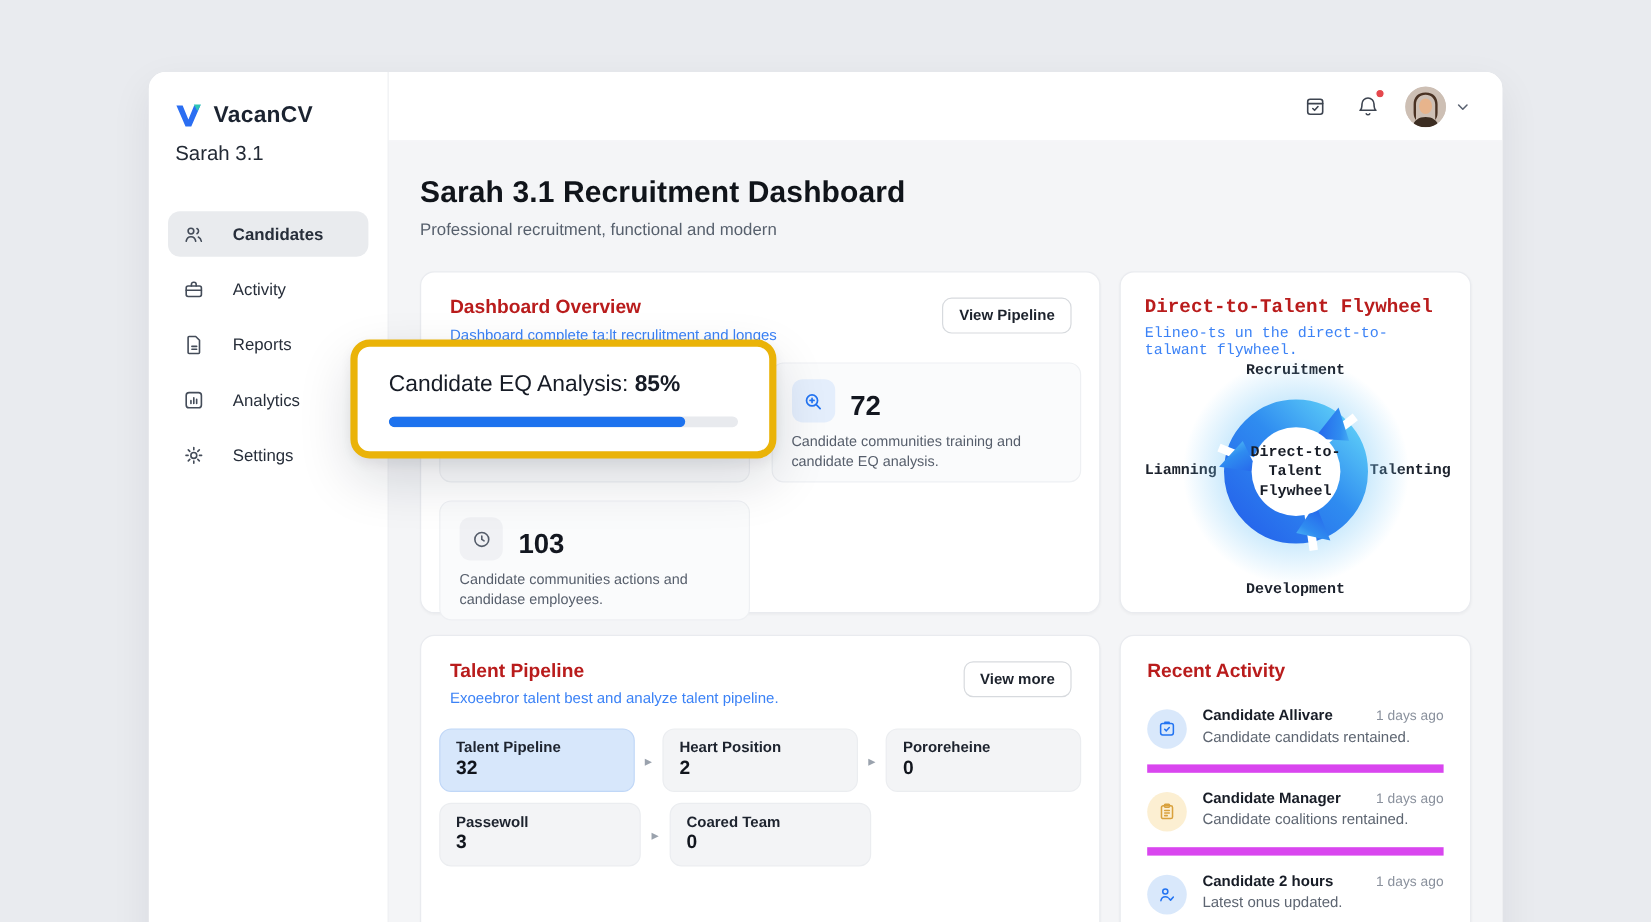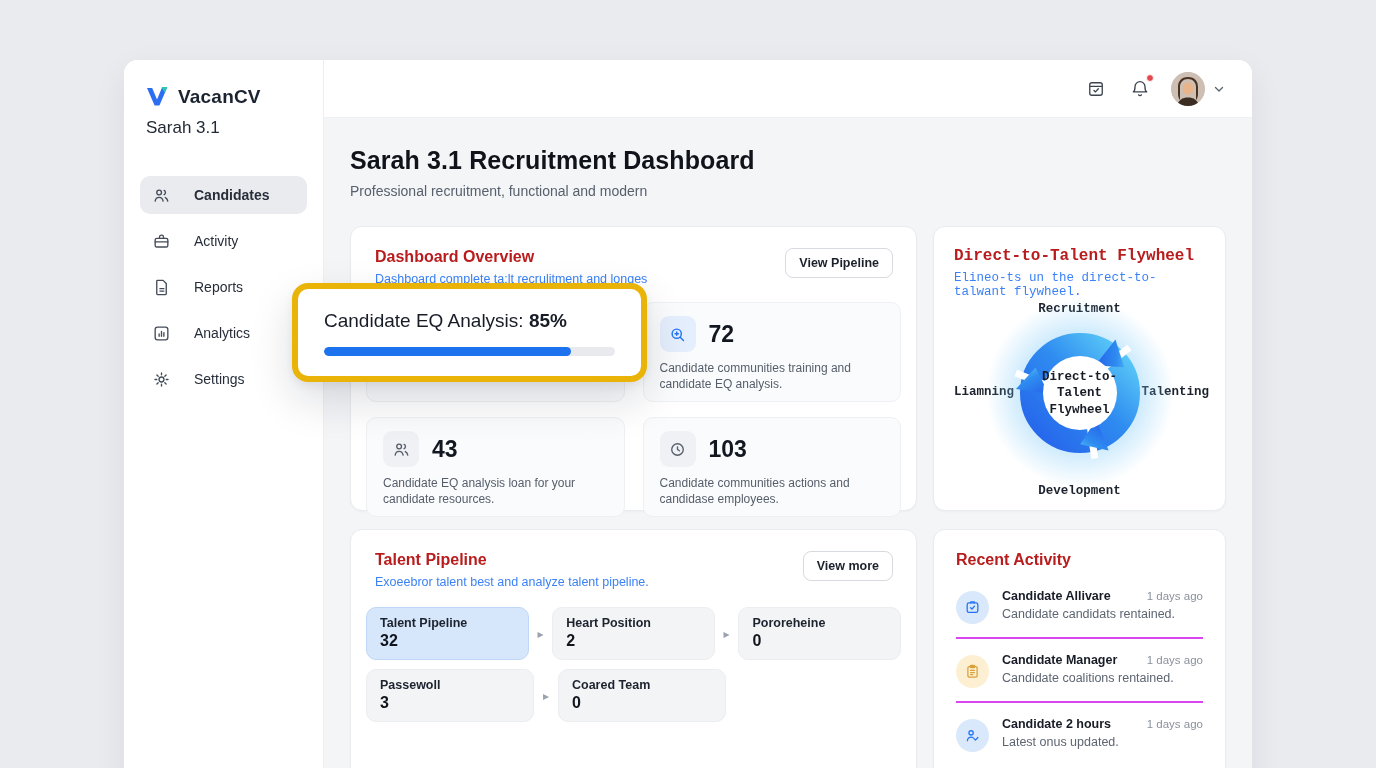--- a/index.html
+++ b/index.html
@@ -46,21 +46,21 @@
   .card-title { font-size:16px; font-weight:700; color:#b91c1c; }
   .card-sub { margin-top:6px; font-size:12.5px; color:#3b82f6; }
   .ghost-btn { font-size:12.5px; font-weight:600; color:#1c222c; background:#fff; border:1px solid #d7dade;
     border-radius:8px; padding:7px 13px; cursor:pointer; font-family:inherit; }
 
   
   .overview { height:285px; padding:21px 15px 0 15px; position:relative; }
   .overview .card-head { padding:0 8px 0 9px; }
   .stat-grid { margin-top:16px; display:grid; grid-template-columns:1fr 1fr; gap:15px 18px; }
   .stat { background:#fafbfc; border:1px solid #eef0f3; border-radius:10px; height:100px; padding:13px 16px; }
-  .stat-top { display:flex; align-items:center; gap:13px; }
+  .stat-top { display:flex; align-items:flex-end; gap:13px; }
   .stat-ic { width:36px; height:36px; border-radius:9px; background:#f0f1f4; color:#555d6a;
     display:flex; align-items:center; justify-content:center; }
   .stat-ic.blue { background:#e4eefc; color:#2374f2; }
   .stat-val { font-size:23px; font-weight:700; color:#131720; }
   .stat-desc { margin-top:9px; font-size:12px; line-height:1.32; color:#565e6b; }
 
   
   .eq-popup { position:absolute; left:168px; top:223px; width:355px; height:99px; z-index:40;
     background:#fff; border:6px solid #eab308; border-radius:16px;
     box-shadow:0 18px 44px rgba(15,23,42,.14), 0 4px 10px rgba(15,23,42,.06); padding:21px 26px; }
@@ -91,21 +91,21 @@
   .fw-bottom { left:50%; top:195px; transform:translateX(-50%); }
   .fw-glow { position:absolute; left:50%; top:104px; transform:translate(-50%,-50%); width:196px; height:196px;
     border-radius:50%; background:radial-gradient(circle, rgba(120,200,248,.55) 30%, rgba(120,200,248,0) 68%); }
   .fw-svg { position:absolute; left:50%; top:104px; transform:translate(-50%,-50%); }
   .fw-center { position:absolute; left:50%; top:104px; transform:translate(-50%,-50%); width:96px;
     text-align:center; font-size:12.5px; font-weight:700; color:#171c26; line-height:1.3; }
 
   
   .activity { margin-top:18px; height:340px; padding:21px 22px 0; }
   .act-list { margin-top:6px; }
-  .act-item { display:flex; gap:13px; padding:14px 0 13px; border-bottom:2px solid #d946ef; }
+  .act-item { display:flex; gap:13px; padding:14px 0 13px; border-bottom:7px solid #d946ef; }
   .act-item:last-child { border-bottom:none; }
   .act-ic { width:33px; height:33px; border-radius:50%; flex:none; display:flex; align-items:center; justify-content:center; margin-top:2px; }
   .act-ic.blue { background:#d9e8fb; color:#2374f2; }
   .act-ic.amber { background:#fcefd2; color:#d9a13c; }
   .act-body { flex:1; min-width:0; }
   .act-top { display:flex; justify-content:space-between; align-items:baseline; }
   .act-title { font-size:12.5px; font-weight:700; color:#171c26; }
   .act-time { font-size:11.5px; color:#8a919d; }
   .act-desc { margin-top:4px; font-size:12.5px; color:#5d6571; }
 </style>
@@ -224,34 +224,20 @@
                       <circle cx="11" cy="11" r="5.8"></circle>
                         <path d="M15.4 15.4L19.5 19.5"></path>
                         <path d="M11 8.9v4.2M8.9 11h4.2"></path>
                     </svg>
                   </span>
                   <span class="stat-val">72</span>
                 </div>
                 <div class="stat-desc">Candidate communities training and candidate EQ analysis.</div>
               </div>
 
-              <div class="stat">
-                <div class="stat-top">
-                  <span class="stat-ic">
-                    <svg width="19" height="19" viewBox="0 0 24 24" fill="none" stroke="currentColor" stroke-width="1.7" stroke-linecap="round" stroke-linejoin="round">
-                      <circle cx="9" cy="8.3" r="3"></circle>
-                        <path d="M4 19c.5-3 2.4-4.7 5-4.7s4.5 1.7 5 4.7"></path>
-                      <path d="M15.3 5.6a3 3 0 0 1 0 5.4"></path>
-                        <path d="M16.8 14.6c1.7.8 2.8 2.3 3.1 4.4"></path>
-                    </svg>
-                  </span>
-                  <span class="stat-val">43</span>
-                </div>
-                <div class="stat-desc">Candidate EQ analysis loan for your candidate resources.</div>
-              </div>
 
               <div class="stat">
                 <div class="stat-top">
                   <span class="stat-ic">
                     <svg width="19" height="19" viewBox="0 0 24 24" fill="none" stroke="currentColor" stroke-width="1.7" stroke-linecap="round" stroke-linejoin="round">
                       <circle cx="12" cy="12" r="7.3"></circle>
                         <path d="M12 8.6V12l2.4 1.6"></path>
                     </svg>
                   </span>
                   <span class="stat-val">103</span>

